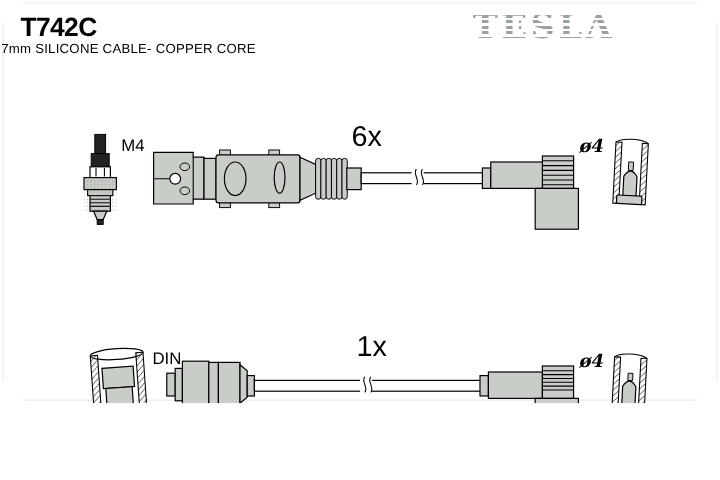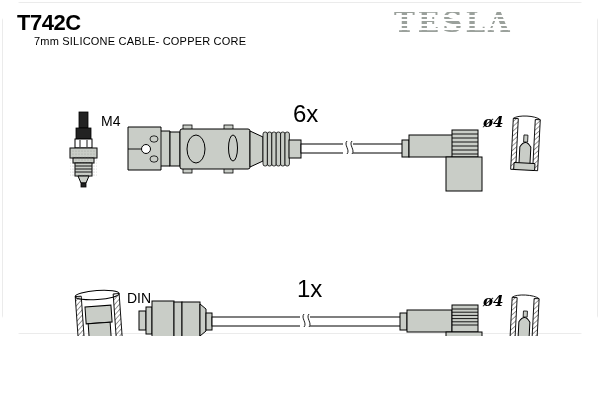--- a/index.html
+++ b/index.html
@@ -15,21 +15,21 @@
   }
   .frame{
     position:absolute;inset:2px;border:1px solid #ebebeb;border-radius:10px;
     pointer-events:none;
   }
   .title{
     position:absolute;left:17px;top:10px;
     font-size:22px;font-weight:bold;letter-spacing:-0.5px;color:#000;
   }
   .subtitle{
-    position:absolute;left:34px;top:35px;
+    position:absolute;left:1px;top:35px;
     font-size:11px;color:#000;letter-spacing:0.2px;
   }
   .logo{
     position:absolute;left:394px;top:9px;
     font-family:"DejaVu Serif",serif;font-weight:bold;font-size:28px;
     letter-spacing:3px;color:var(--logo-gray);line-height:1;
   }
   .logo::after{
     content:"";position:absolute;inset:-1px;
     background:repeating-linear-gradient(to bottom,transparent 0 2.5px,var(--background) 2.5px 4.5px);

